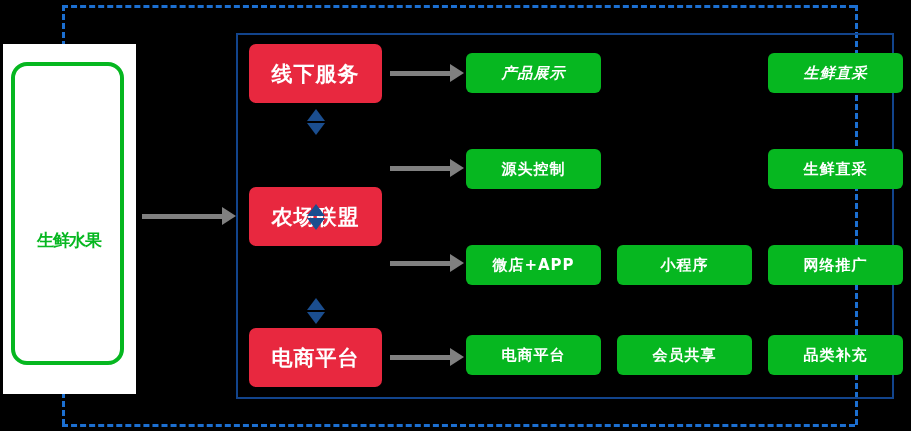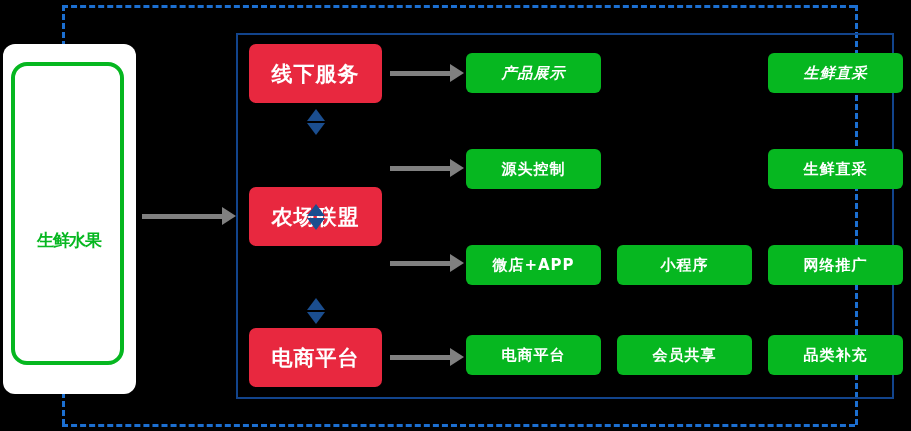--- a/index.html
+++ b/index.html
@@ -33,21 +33,21 @@
   #dash-right  { left: 855px; top: 5px;   height: 420px; }
 
   
   #phone {
     position: absolute;
     left: 3px;
     top: 44px;
     width: 133px;
     height: 350px;
     background: #ffffff;
-    border-radius: 12px;
+    border-radius: 0;
   }
   #phone-screen {
     position: absolute;
     left: 8px;
     top: 18px;
     width: 105px;
     height: 295px;
     border: 4px solid #06B720;
     border-radius: 16px;
     background: transparent;

